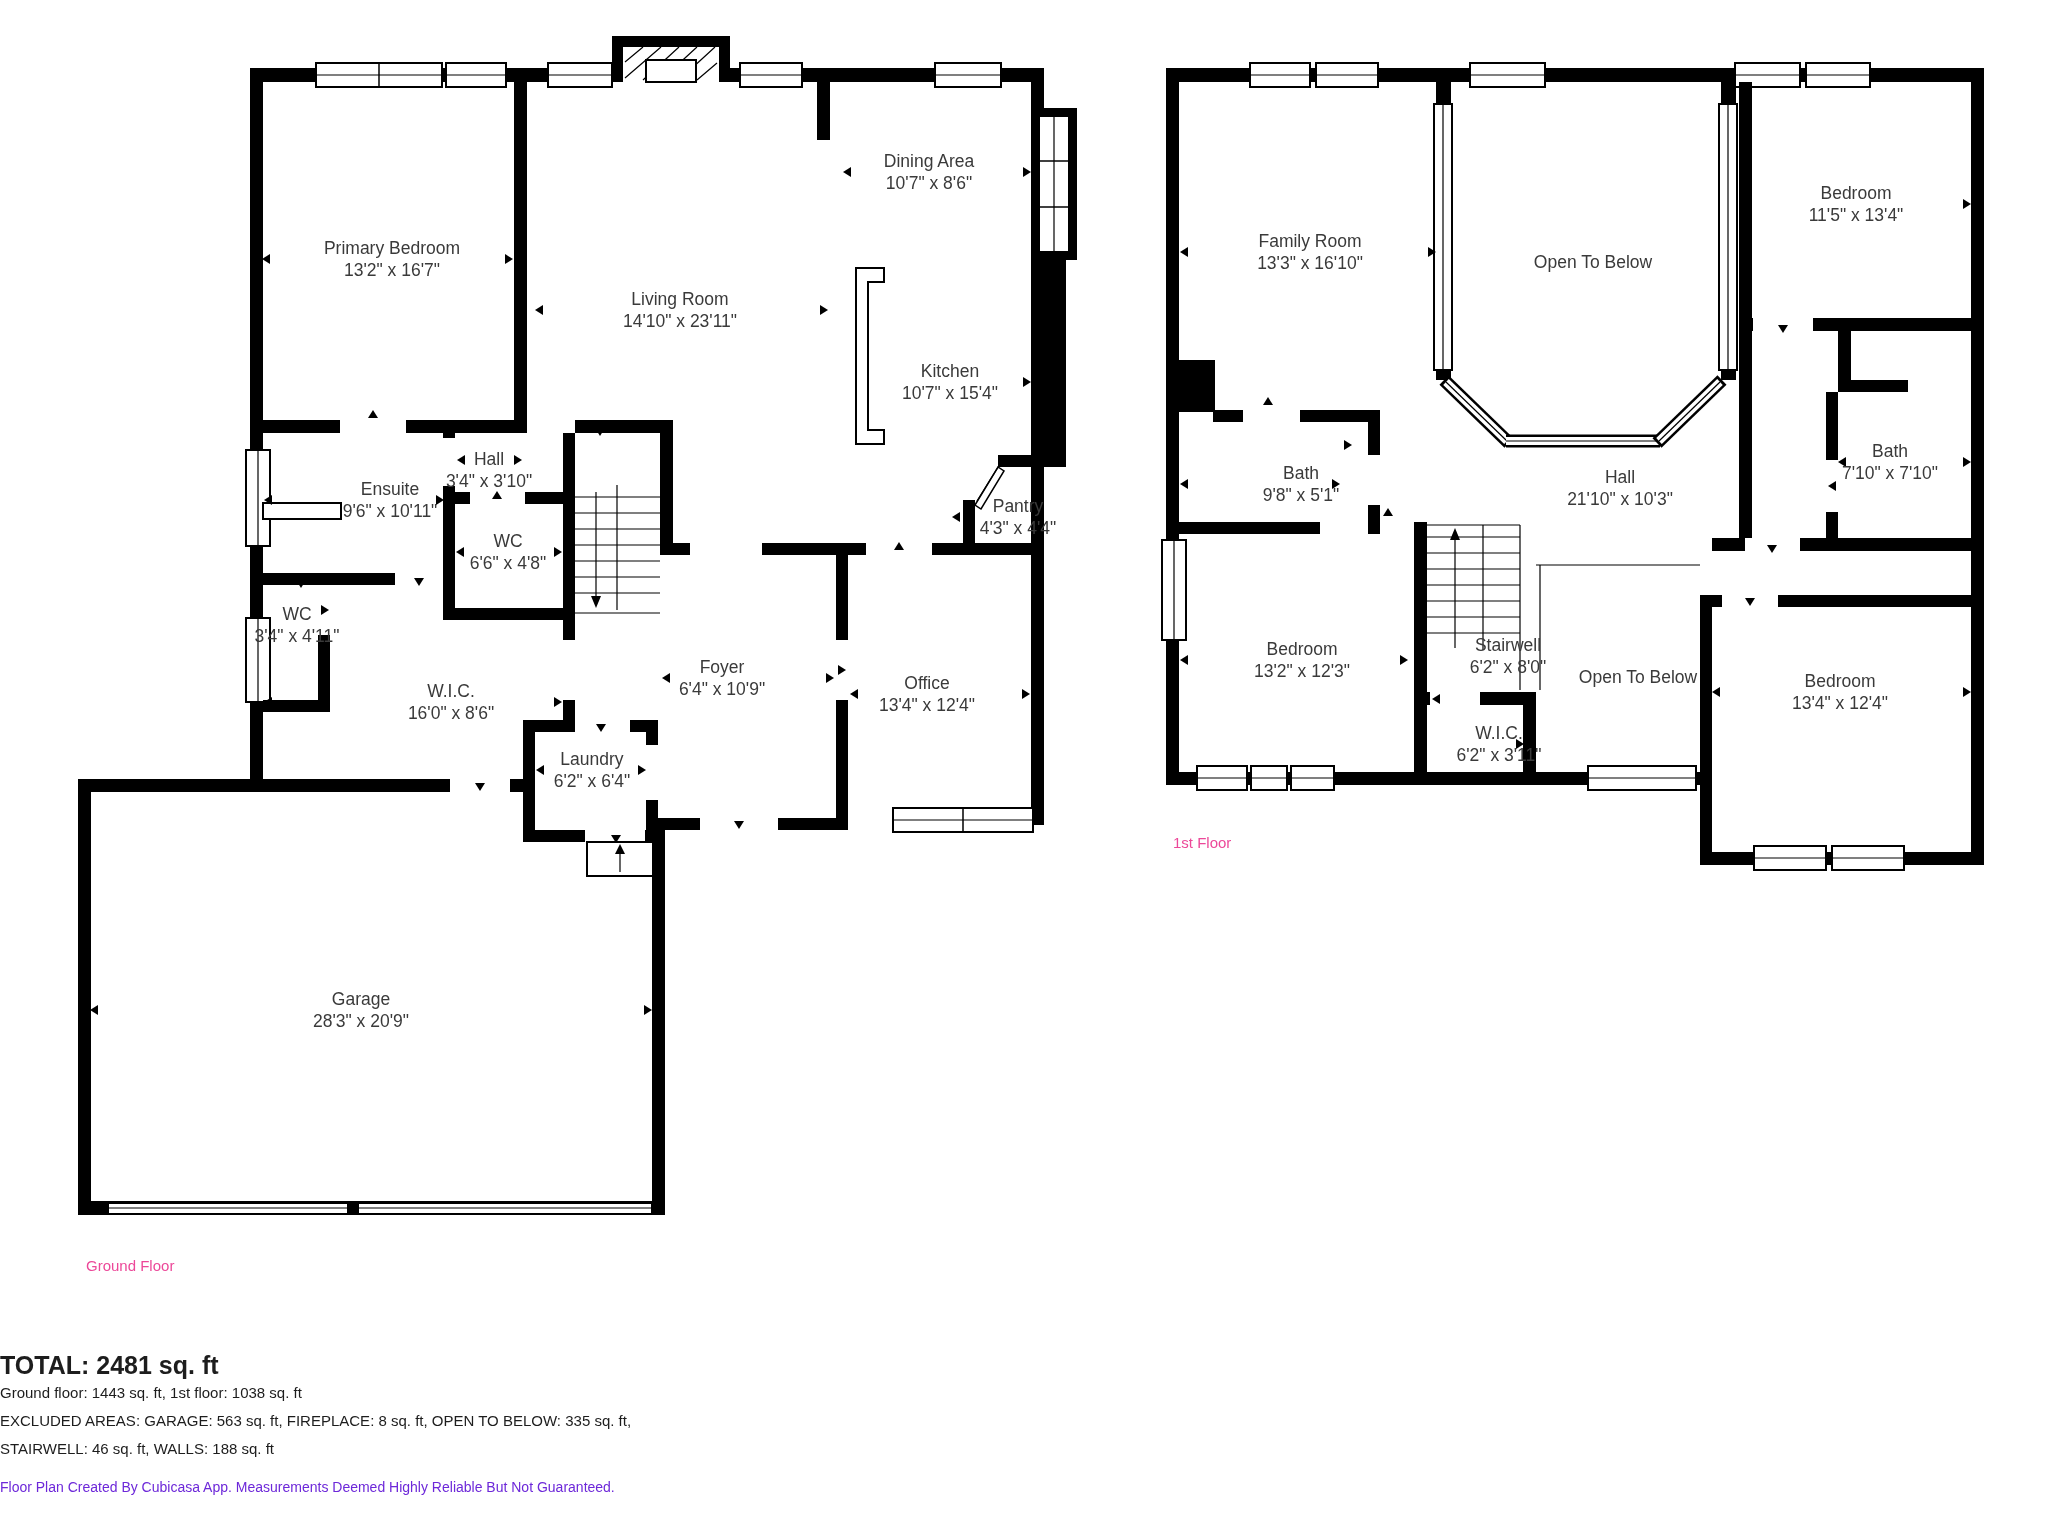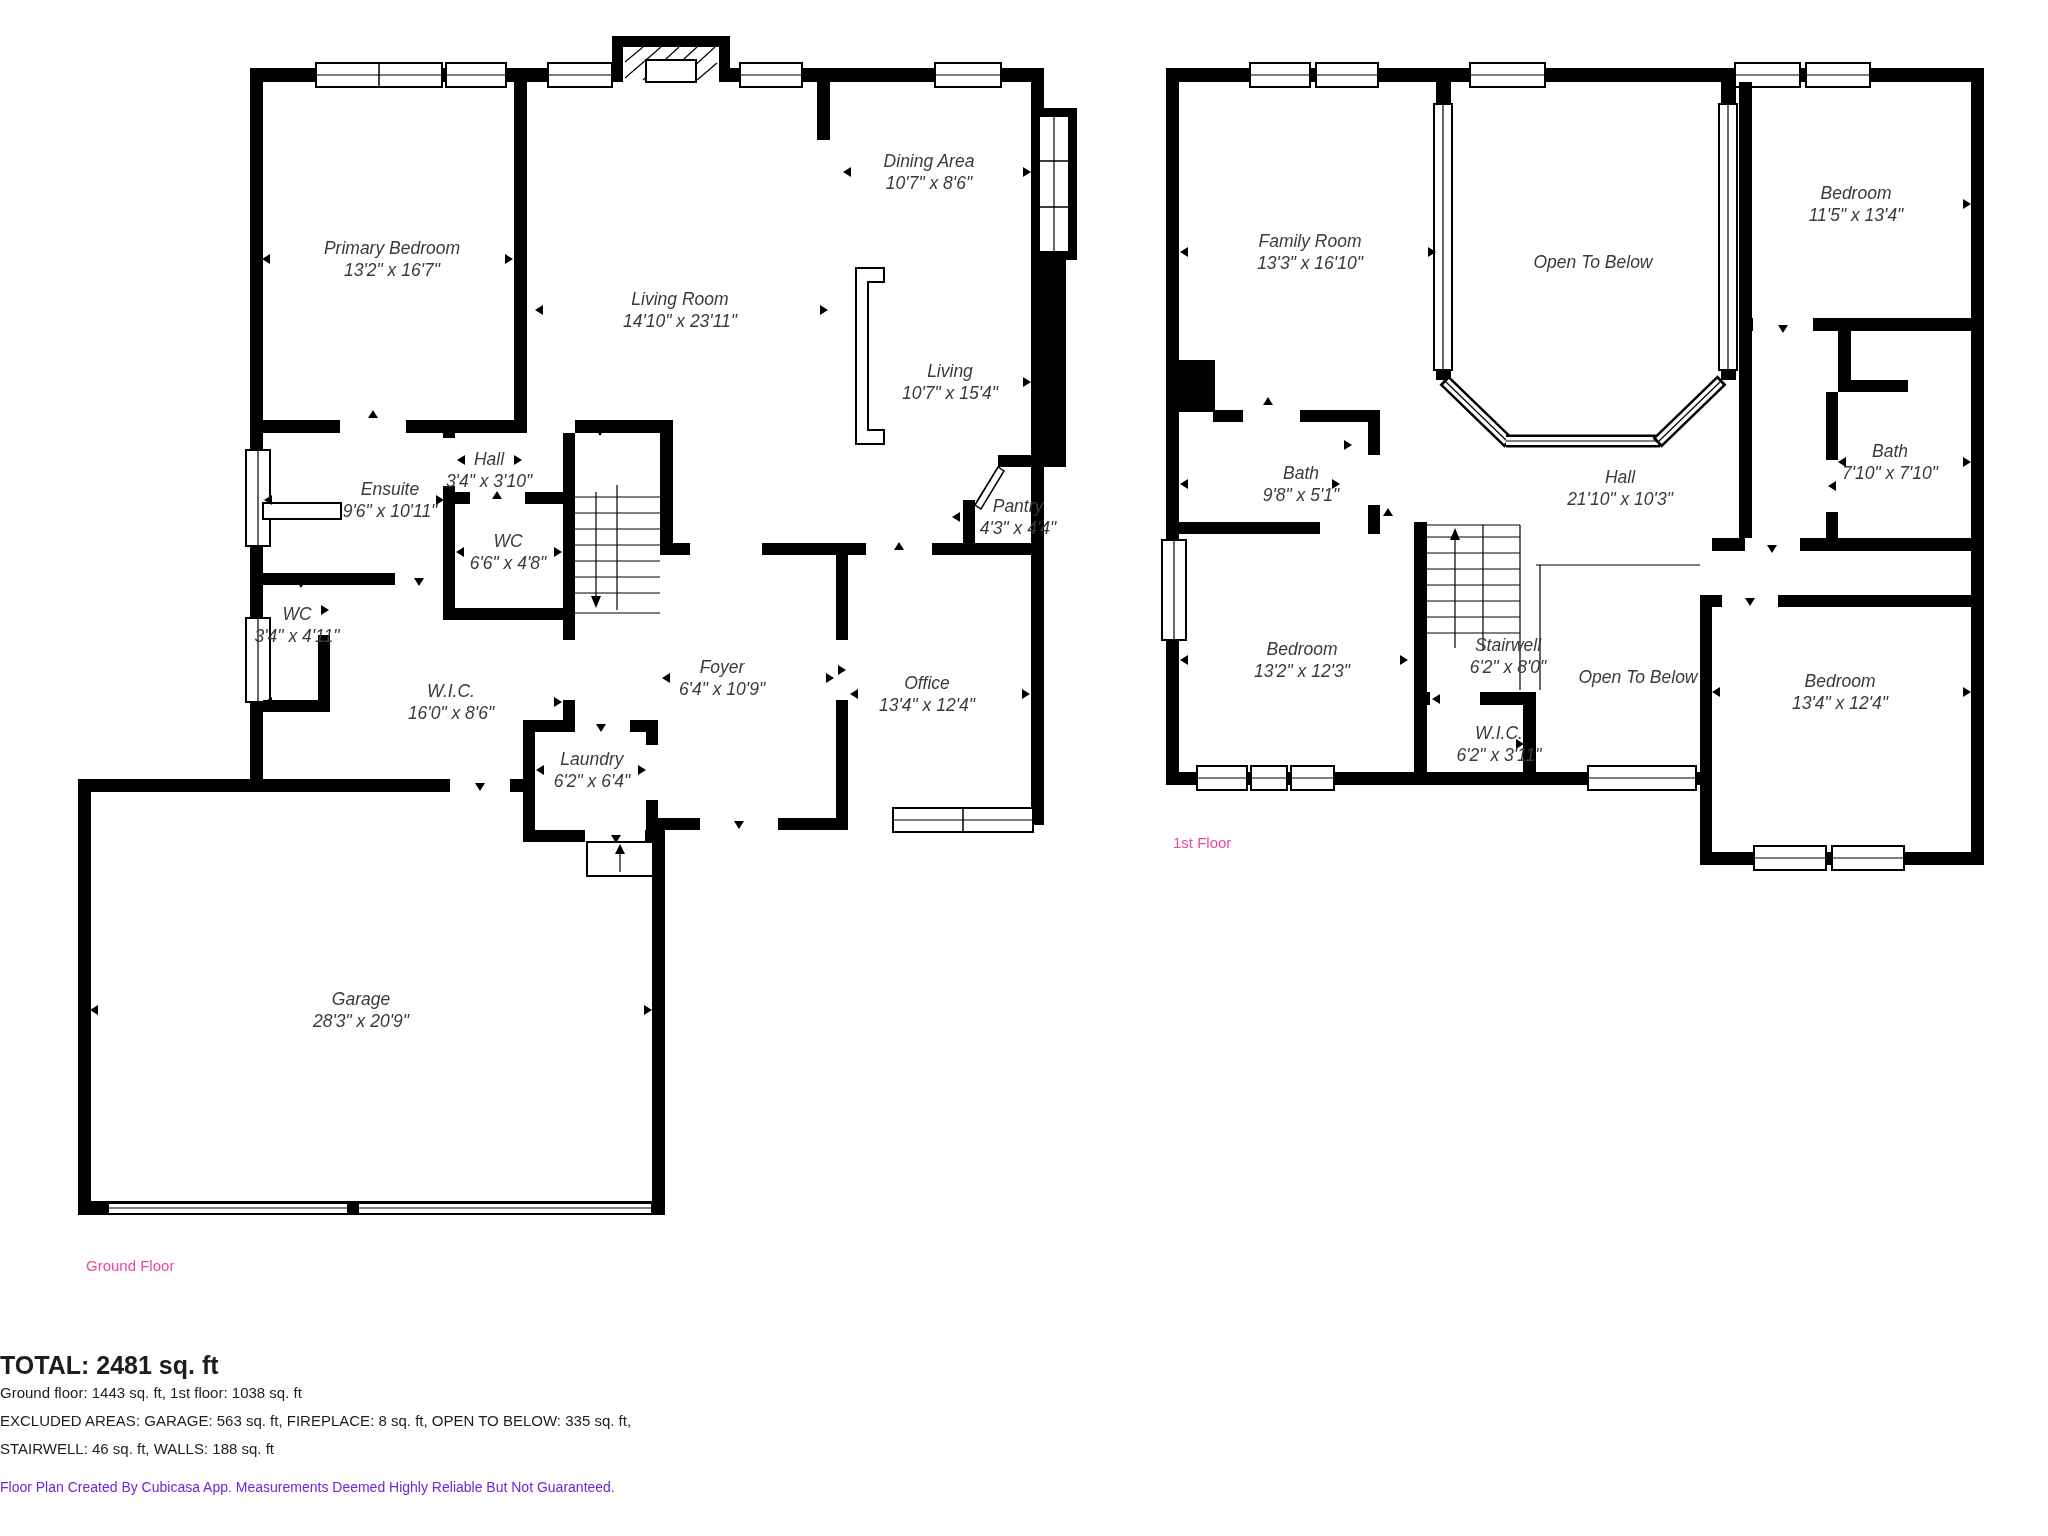--- a/index.html
+++ b/index.html
@@ -10,21 +10,21 @@
   svg rect.w{fill:#fff;stroke:#000;stroke-width:1.5;}
   svg line{stroke:#000;stroke-width:1.5;}
   svg line.t{stroke-width:1.2;}
   svg line.chO{stroke-width:13;}
   svg line.chI{stroke:#fff;stroke-width:8;}
   svg polygon{fill:#000;}
   svg path.hatch{stroke:#000;stroke-width:1.2;fill:none;}
   svg path.counter{fill:#fff;stroke:#000;stroke-width:2;}
   .lbl{position:absolute;transform:translate(-50%,-50%);text-align:center;
        font-size:17.5px;line-height:21.5px;color:#3a3a3a;white-space:nowrap;}
-  .lbl span{display:block;font-style:italic;}
+  .lbl span{display:block;}
   .floorlbl{position:absolute;transform:translate(0,-50%);font-size:15px;color:#ec4899;white-space:nowrap;}
   #summary{position:absolute;left:0;top:1351px;width:100%;text-align:left;color:#1d1d1d;}
   #summary .tot{font-size:25px;font-weight:bold;line-height:28px;}
   #summary .ln{font-size:15px;line-height:28px;}
   #summary .foot{font-size:14px;color:#6d28d9;margin-top:16px;}
 </style>
 </head>
 <body>
 
 <div id="canvas">
@@ -315,21 +315,21 @@
     </div>
 <div class="lbl" style="left:680px;top:310px">
       <span>Living Room</span>
       <span>14'10" x 23'11"</span>
     </div>
 <div class="lbl" style="left:929px;top:172px">
       <span>Dining Area</span>
       <span>10'7" x 8'6"</span>
     </div>
 <div class="lbl" style="left:950px;top:382px">
-      <span>Living</span>
+      <span>Kitchen</span>
       <span>10'7" x 15'4"</span>
     </div>
 <div class="lbl" style="left:489px;top:470px">
       <span>Hall</span>
       <span>3'4" x 3'10"</span>
     </div>
 <div class="lbl" style="left:390px;top:500px">
       <span>Ensuite</span>
       <span>9'6" x 10'11"</span>
     </div>

